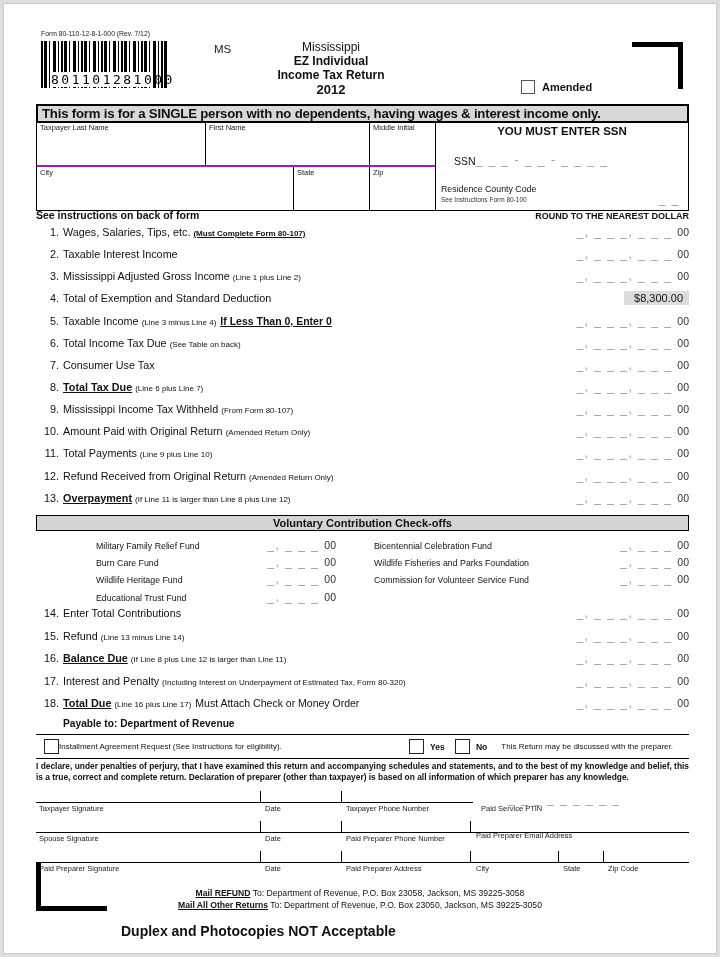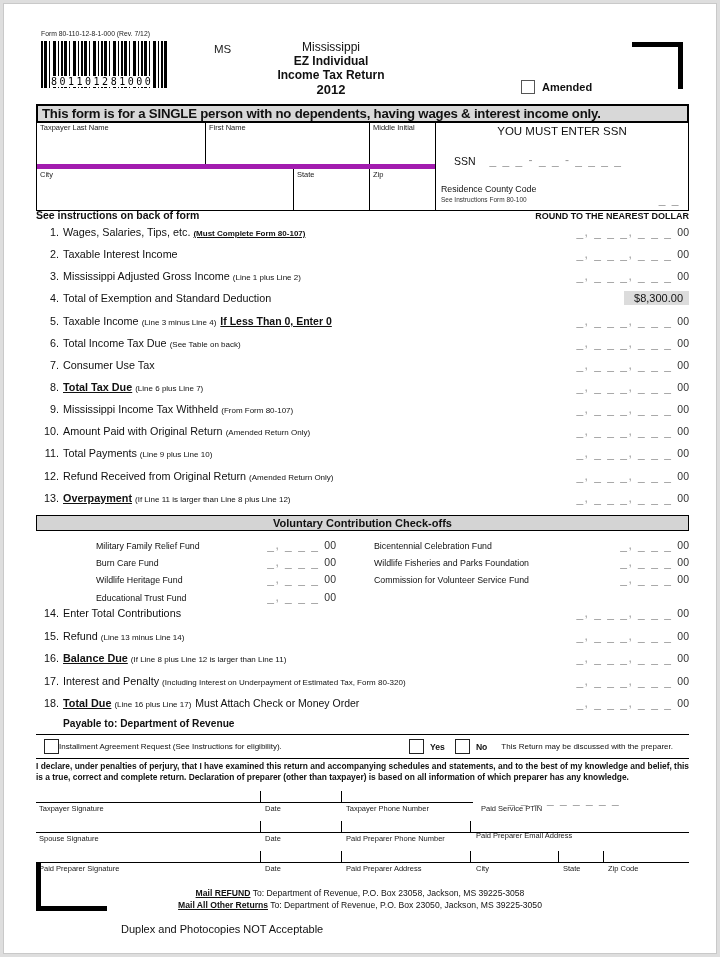--- a/index.html
+++ b/index.html
@@ -7,48 +7,48 @@
        font-family:"Liberation Sans","DejaVu Sans",sans-serif;color:#111;
        -webkit-font-smoothing:antialiased;overflow:hidden;}
   #page{position:absolute;inset:3px;background:#fff;border:1px solid #c9c9c9;}
   .abs{position:absolute;}
 
   
   .formnum{font-size:6.8px;color:#222;}
   .barcode{width:126px;height:47px;position:relative;
     background:repeating-linear-gradient(90deg,#000 0 2px,#fff 2px 3px,#000 3px 6px,#fff 6px 8px,#000 8px 9px,#fff 9px 12px,#000 12px 15px,#fff 15px 17px,#000 17px 18px,#fff 18px 20px);}
   .barcode .digits{position:absolute;left:10px;right:14px;bottom:1px;background:#fff;
-    font-family:"DejaVu Sans Mono",monospace;font-size:10px;letter-spacing:2.5px;text-align:center;color:#000;margin-top:35px;}
+    font-family:"DejaVu Sans Mono",monospace;font-size:13px;letter-spacing:2.5px;text-align:center;color:#000;margin-top:35px;}
   .ms{font-size:11.5px;color:#222;}
   .titleblock{width:180px;text-align:center;line-height:1.18;}
   .t1{font-size:12px;}
   .t2,.t3{font-size:12px;font-weight:bold;}
   .t4{font-size:13px;font-weight:bold;}
   .amended{display:flex;align-items:center;gap:7px;}
   .amended .lbl{font-weight:bold;font-size:11px;}
   .cb{width:12px;height:12px;border:1.5px solid #555;background:#fff;display:inline-block;}
   .cb2{width:13px;height:13px;border:1.5px solid #222;background:#fff;display:inline-block;}
   .corner-tr{border-top:5px solid #000;border-right:5px solid #000;width:46px;height:42px;}
   .corner-bl{border-left:5px solid #000;border-bottom:5px solid #000;width:66px;height:44px;}
 
   
   .banner{left:32px;right:27px;background:#d8d8d8;border:2px solid #000;
     font-weight:bold;font-size:13.2px;padding:0 4px;letter-spacing:-0.2px;white-space:nowrap;}
 
   
   .taxtable{left:32px;right:27px;height:88px;border:1px solid #000;border-top:none;display:flex;}
   .tleft{width:398px;border-right:1px solid #000;display:flex;flex-direction:column;}
-  .trow{display:flex;flex:1;border-bottom:5px solid #a21caf;}
+  .trow{display:flex;flex:1;border-bottom:2px solid #a21caf;}
   .trow:last-child{border-bottom:none;}
   .tcell{position:relative;border-right:1px solid #000;}
   .tcell:last-child{border-right:none;}
   .tcell .flabel{position:absolute;top:1px;left:3px;font-size:7.5px;color:#222;white-space:nowrap;}
   .tright{flex:1;position:relative;}
-  .ssn-head{position:absolute;top:3px;left:0;right:0;text-align:center;font-weight:normal;font-size:11.5px;}
-  .ssn-row{position:absolute;top:31px;left:18px;font-size:10.5px;display:flex;align-items:flex-end;gap:14px;}
+  .ssn-head{position:absolute;top:3px;left:0;right:0;text-align:center;font-weight:bold;font-size:11.5px;}
+  .ssn-row{position:absolute;top:31px;left:18px;font-size:10.5px;display:flex;align-items:flex-end;}
   .dash{color:#9a9a9a;font-size:12px;letter-spacing:1.5px;white-space:nowrap;}
   .county-lbl{position:absolute;left:5px;top:62px;font-size:8.8px;}
   .county-note{position:absolute;left:5px;top:74px;font-size:6.5px;color:#333;}
   .county-dash{position:absolute;right:8px;bottom:4px;}
 
   
   .instr{left:32px;right:27px;display:flex;justify-content:space-between;align-items:baseline;}
   .instr .l{font-weight:bold;font-size:10.5px;}
   .instr .r{font-weight:bold;font-size:9px;}
 
@@ -89,21 +89,21 @@
 
   
   .sigrow{left:32px;right:27px;height:30px;}
   .sigline{position:absolute;top:12px;left:0;border-top:1.3px solid #000;}
   .tick{position:absolute;top:1px;width:1.3px;height:12px;background:#000;}
   .slabel{position:absolute;top:14px;font-size:7.5px;white-space:nowrap;color:#222;}
   .ptin-dash{position:absolute;top:2px;}
 
   
   .mail{left:0;right:0;text-align:center;font-size:8.6px;line-height:1.45;}
-  .footnote{font-weight:normal;font-size:11px;}
+  .footnote{font-weight:bold;font-size:14px;}
 </style>
 </head>
 <body>
 
 <div id="page">
 
   <div class="abs formnum" style="top:26px;left:37px;">Form 80-110-12-8-1-000 (Rev. 7/12)</div>
   <div class="abs barcode" style="top:37px;left:37px;">
     <div class="digits">801101281000</div>
   </div>

